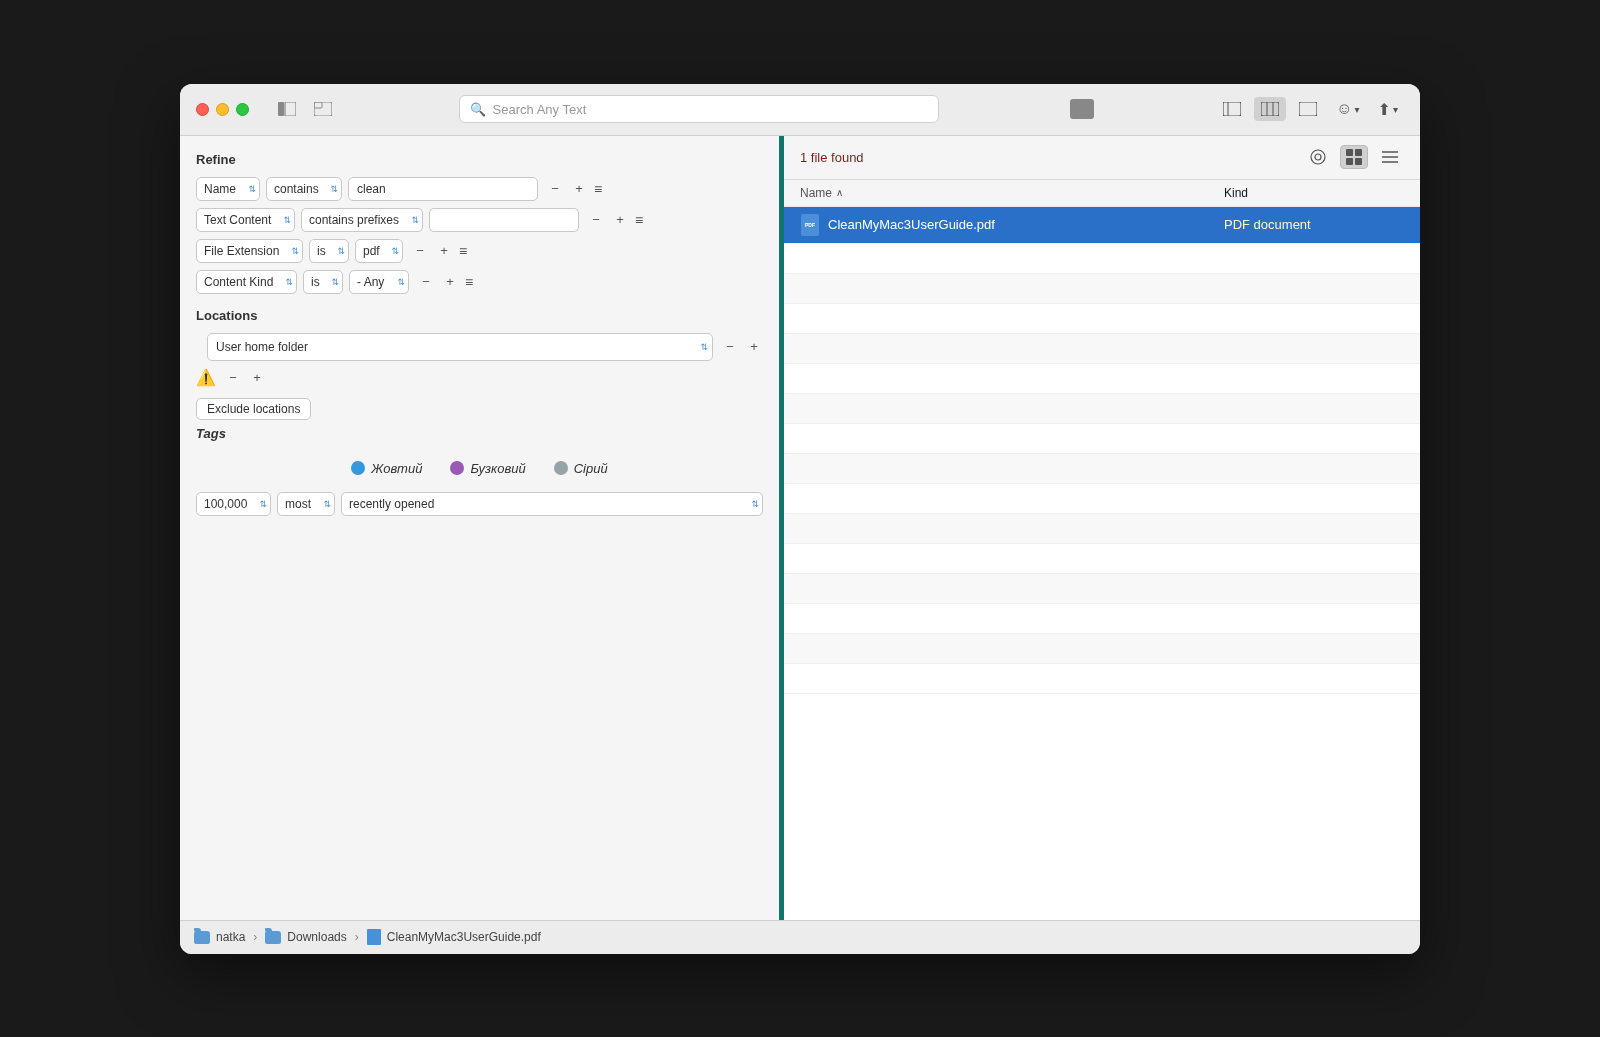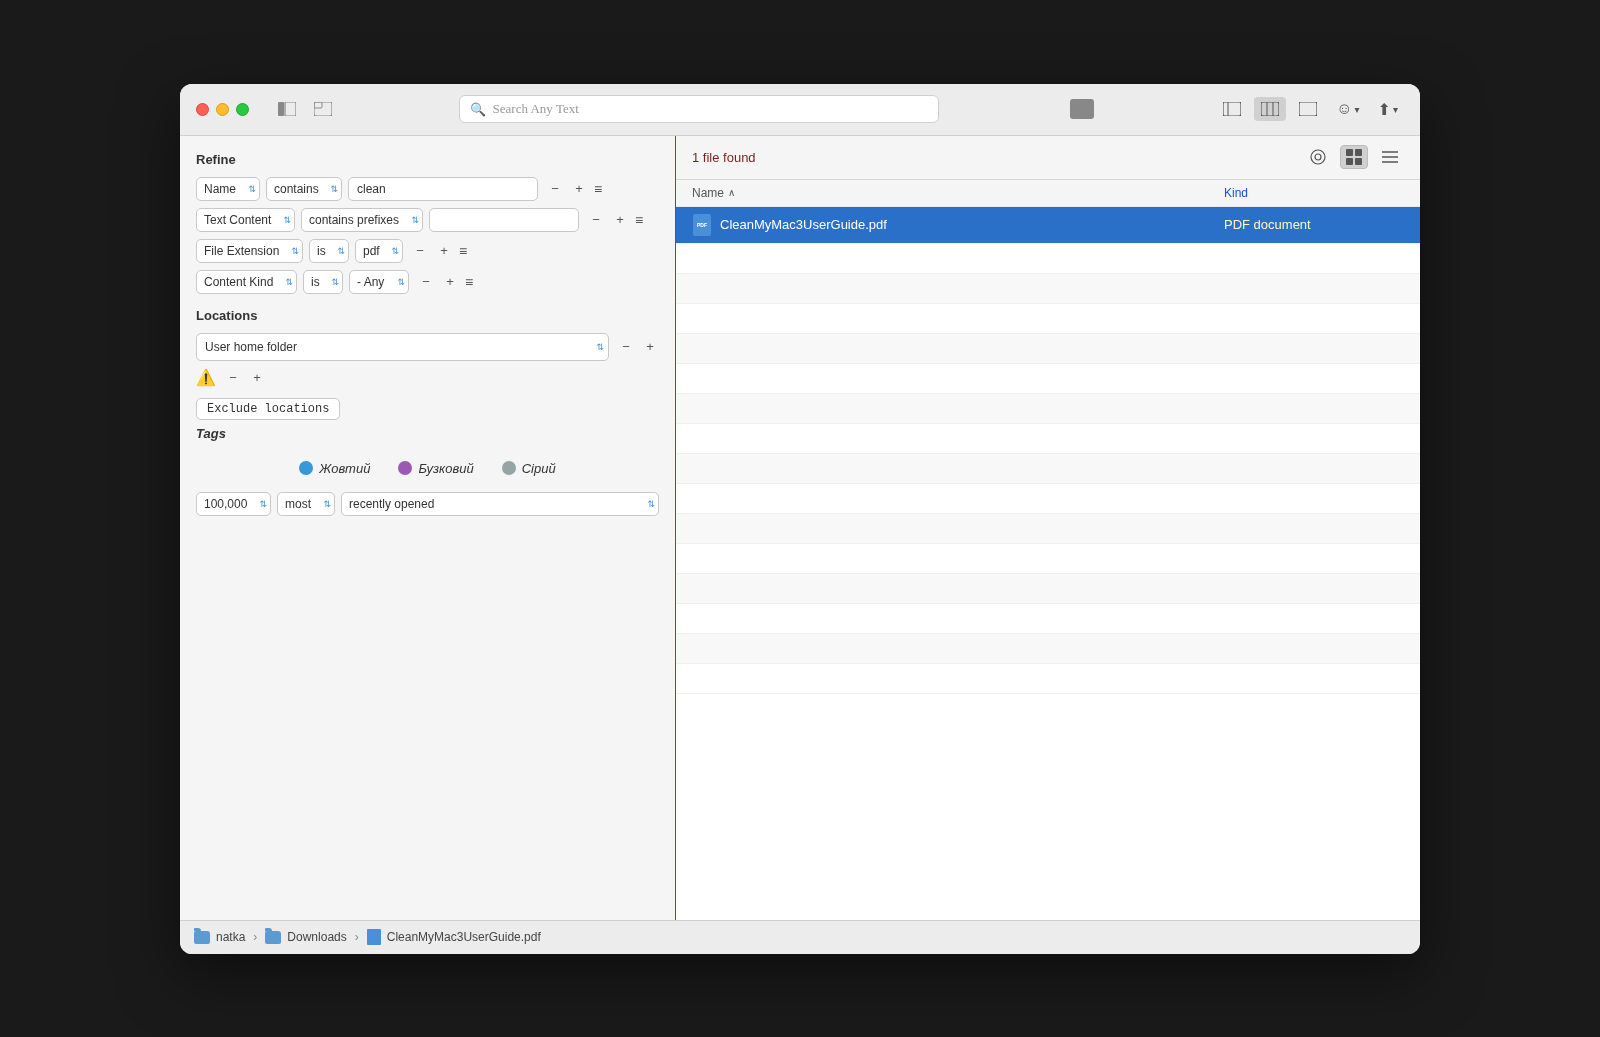--- a/index.html
+++ b/index.html
@@ -118,23 +118,23 @@
     }
     .titlebar-action-btn .chevron { font-size: 10px; }
     
     .main-content {
       display: flex;
       flex: 1;
       overflow: hidden;
     }
     
     .left-panel {
-      width: 496px;
+      width: 604px;
       background: #f5f5f5;
-      border-right: 1px solid #0f766e;
+      border-right: 5px solid #0f766e;
       padding: 16px;
       overflow-y: auto;
       flex-shrink: 0;
     }
     .section-title {
       font-size: 13px;
       font-weight: 600;
       color: #333;
       margin-bottom: 10px;
     }
@@ -205,20 +205,21 @@
     .locations-section { margin-top: 14px; }
     .location-row {
       display: flex;
       align-items: center;
       gap: 6px;
       margin-bottom: 7px;
     }
     .location-select-wrapper {
       flex: 1;
       position: relative;
+      margin-left: 11px;
     }
     .location-select-wrapper select {
       width: 100%;
       height: 28px;
       background: white;
       border: 1px solid #c8c8c8;
       border-radius: 5px;
       font-size: 12px;
       color: #333;
       padding: 0 22px 0 8px;
@@ -243,21 +244,20 @@
     .exclude-btn {
       display: inline-block;
       padding: 3px 10px;
       background: white;
       border: 1px solid #c8c8c8;
       border-radius: 5px;
       font-size: 12px;
       color: #333;
       cursor: pointer;
       margin-top: 4px;
-      font-family: Liberation Mono, monospace;
     }
     
     .tags-section { margin-top: 6px; font-style: italic; }
     .tags-grid {
       display: flex;
       flex-wrap: wrap;
       gap: 6px 0;
     }
     .tag-row {
       display: flex;
@@ -340,21 +340,21 @@
       color: #555;
       display: flex;
       align-items: center;
       gap: 4px;
     }
     .sort-arrow { font-size: 10px; }
     .col-kind {
       width: 180px;
       font-size: 12px;
       font-weight: 500;
-      color: #1d4ed8;
+      color: #0f172a;
     }
     .file-list {
       flex: 1;
       overflow-y: auto;
     }
     .file-row {
       display: flex;
       align-items: center;
       padding: 7px 16px;
       border-bottom: 1px solid #f0f0f0;
@@ -464,21 +464,21 @@
       </div>
       <div class="titlebar-icon-btn">
         <svg width="18" height="14" viewBox="0 0 18 14" fill="none">
           <rect x="0" y="0" width="18" height="14" rx="2" fill="none" stroke="#888" stroke-width="1.2"></rect>
           <rect x="0" y="0" width="8" height="6" rx="1" fill="none" stroke="#888" stroke-width="1"></rect>
         </svg>
       </div>
     </div>
     <div class="search-bar">
       <span class="search-bar-icon">🔍</span>
-      <span style="color:#999; font-size:13px;font-family:Liberation Serif, serif;">Search Any Text</span>
+      <span style="color:#999; font-size:13px;">Search Any Text</span>
     </div>
     <div class="stop-btn"></div>
     <div class="titlebar-right">
       <div class="view-btn">
         <svg width="18" height="14" viewBox="0 0 18 14" fill="none">
           <rect x="0" y="0" width="18" height="14" rx="2" fill="none" stroke="#555" stroke-width="1.2"></rect>
           <line x1="5" y1="0" x2="5" y2="14" stroke="#555" stroke-width="1"></line>
         </svg>
       </div>
       <div class="view-btn active">

